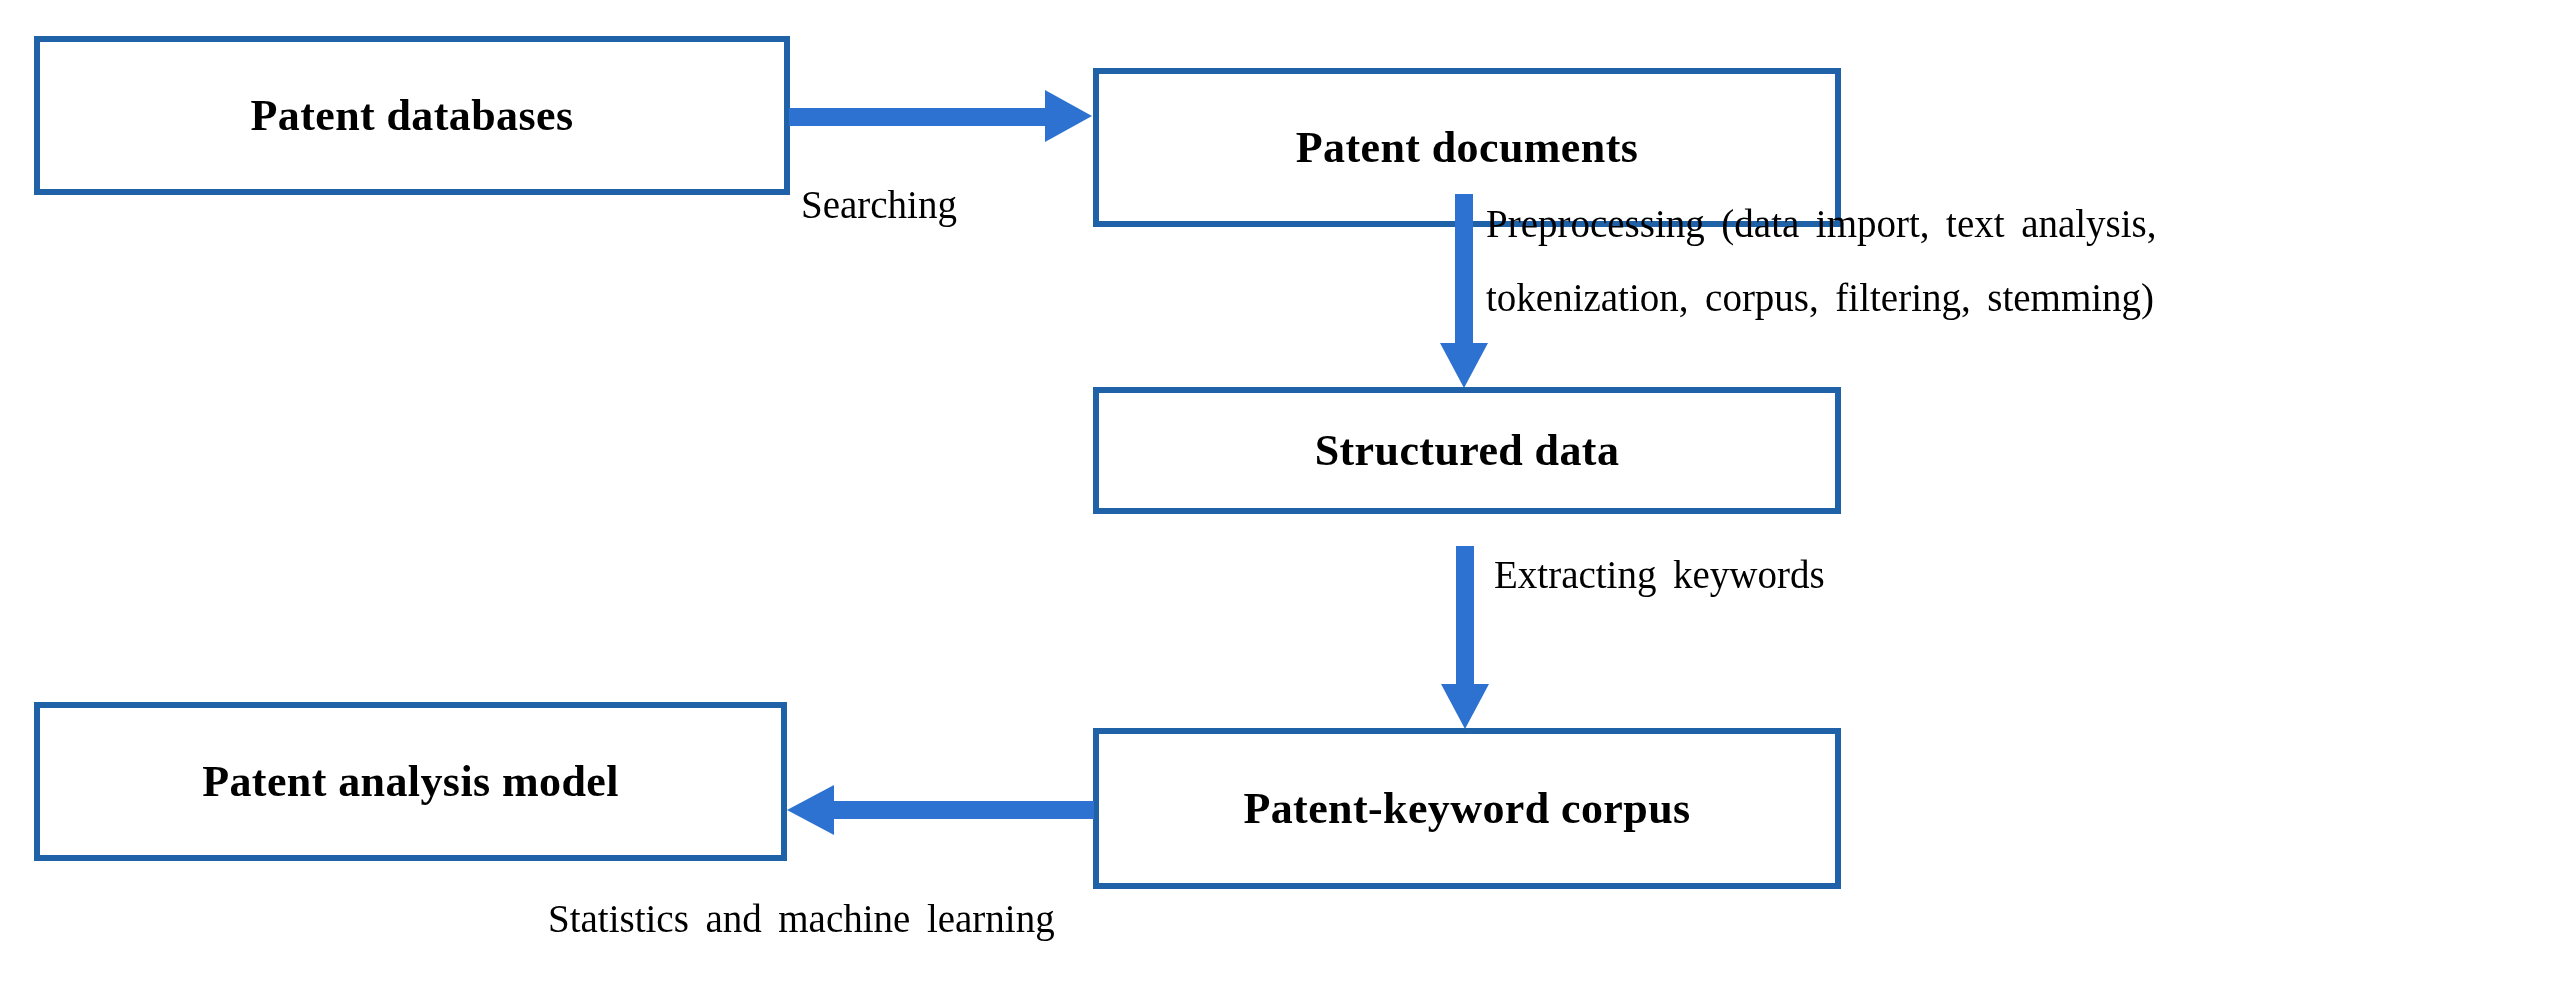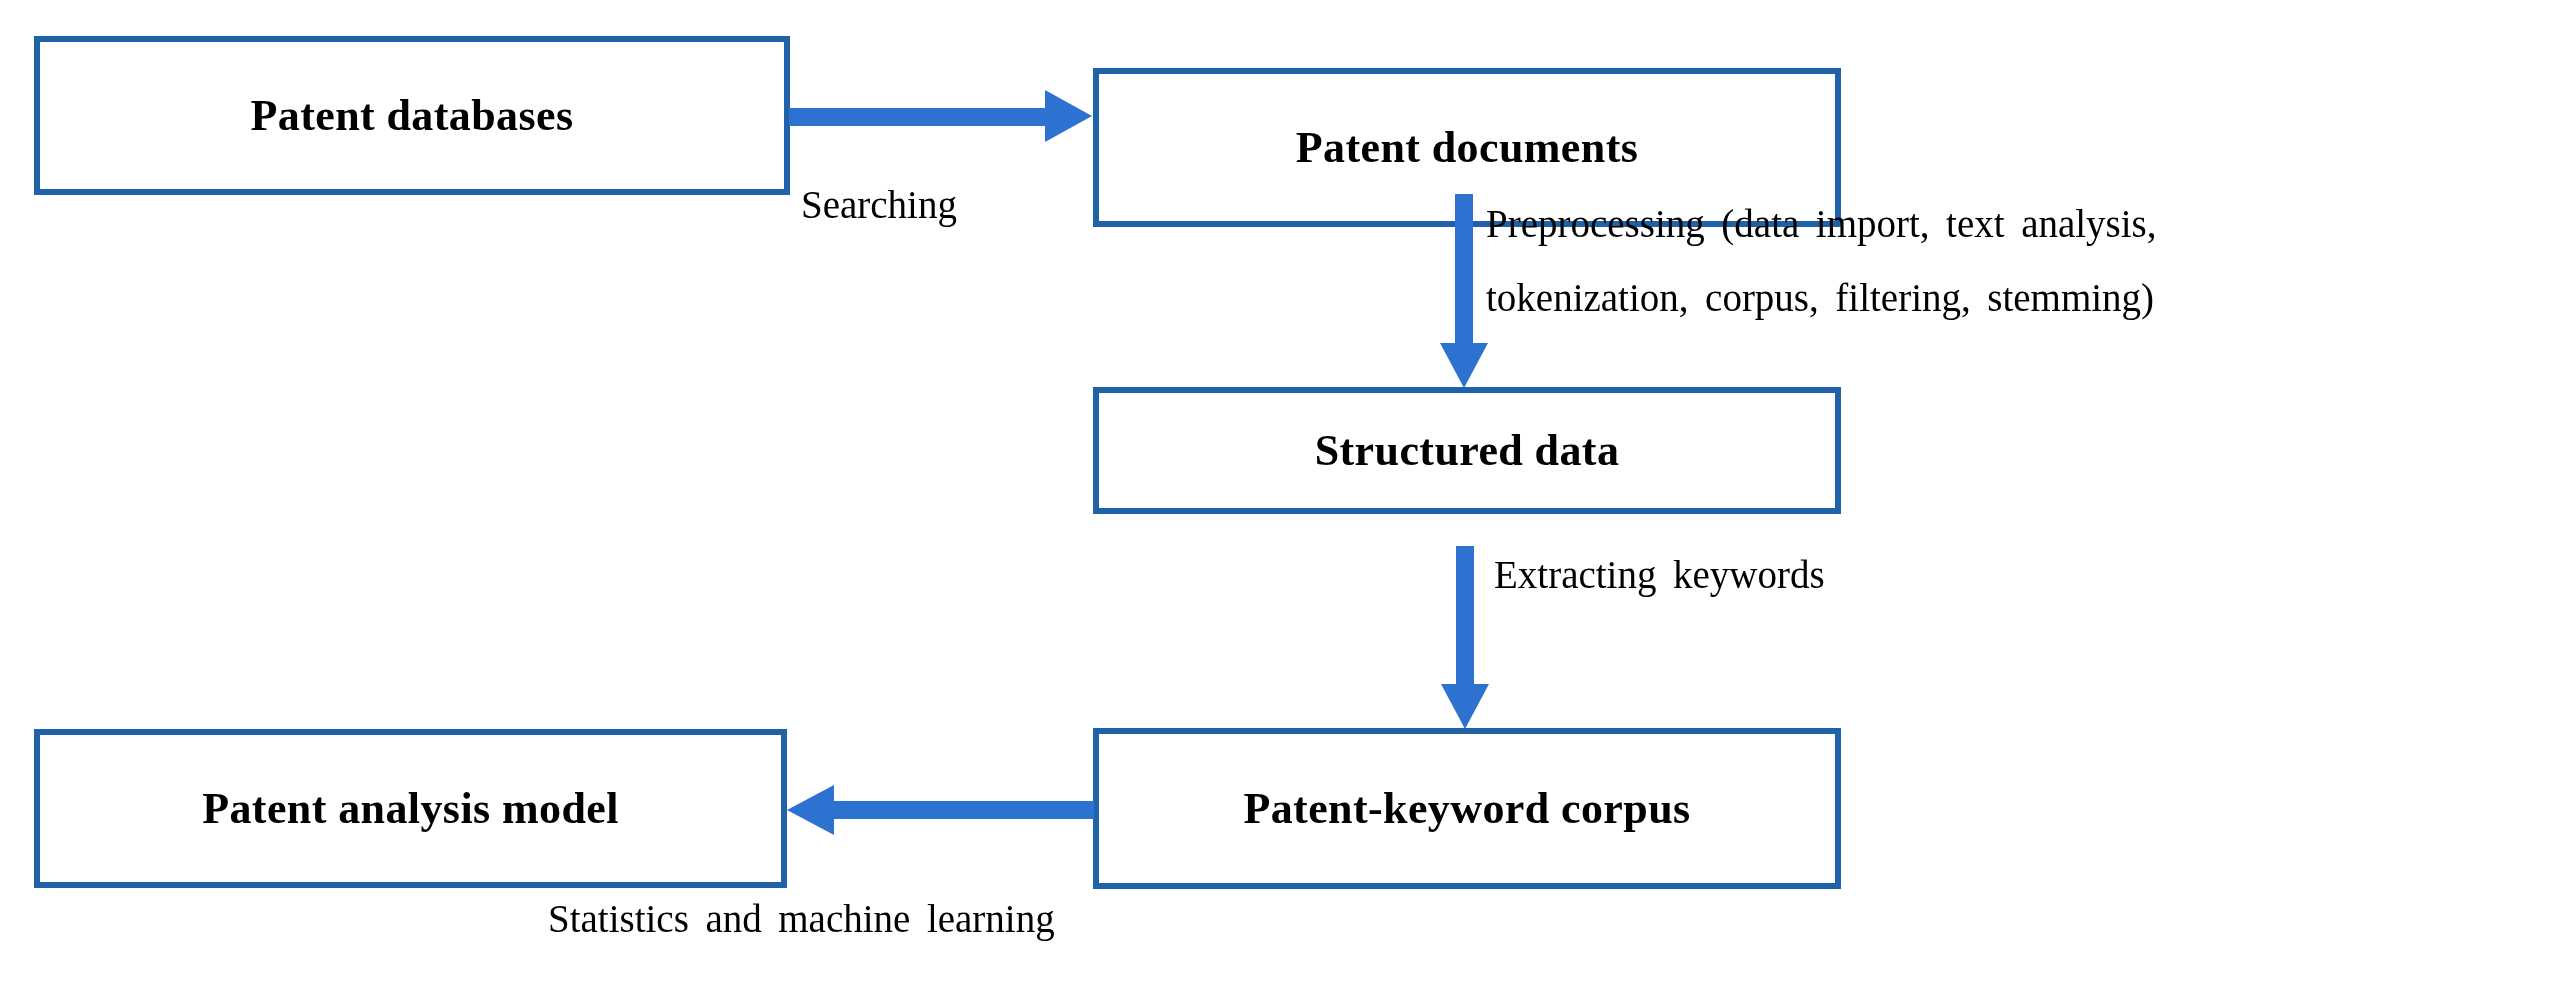--- a/index.html
+++ b/index.html
@@ -29,21 +29,21 @@
     font-size: 44px;
     line-height: 1;
     white-space: nowrap;
     letter-spacing: 0.4px;
   }
 
   #box-patent-databases      { left: 34px;   top: 36px;  width: 756px; height: 159px; }
   #box-patent-documents      { left: 1093px; top: 36px;  width: 748px; height: 159px; margin-top: 32px; }
   #box-structured-data       { left: 1093px; top: 387px; width: 748px; height: 127px; }
   #box-patent-keyword-matrix { left: 1093px; top: 728px; width: 748px; height: 161px; }
-  #box-patent-analysis-model { left: 34px;   top: 729px; width: 753px; height: 159px; }
+  #box-patent-analysis-model { left: 34px;   top: 702px; width: 753px; height: 159px; }
 
   
   .shaft { position: absolute; background: var(--arrow, #2D72D0); }
   .head  { position: absolute; width: 0; height: 0; }
 
   
   #a1-shaft { left: 789px; top: 108px; width: 258px; height: 18px; }
   #a1-head  { left: 1045px; top: 90px;
               border-top: 26px solid transparent;
               border-bottom: 26px solid transparent;

